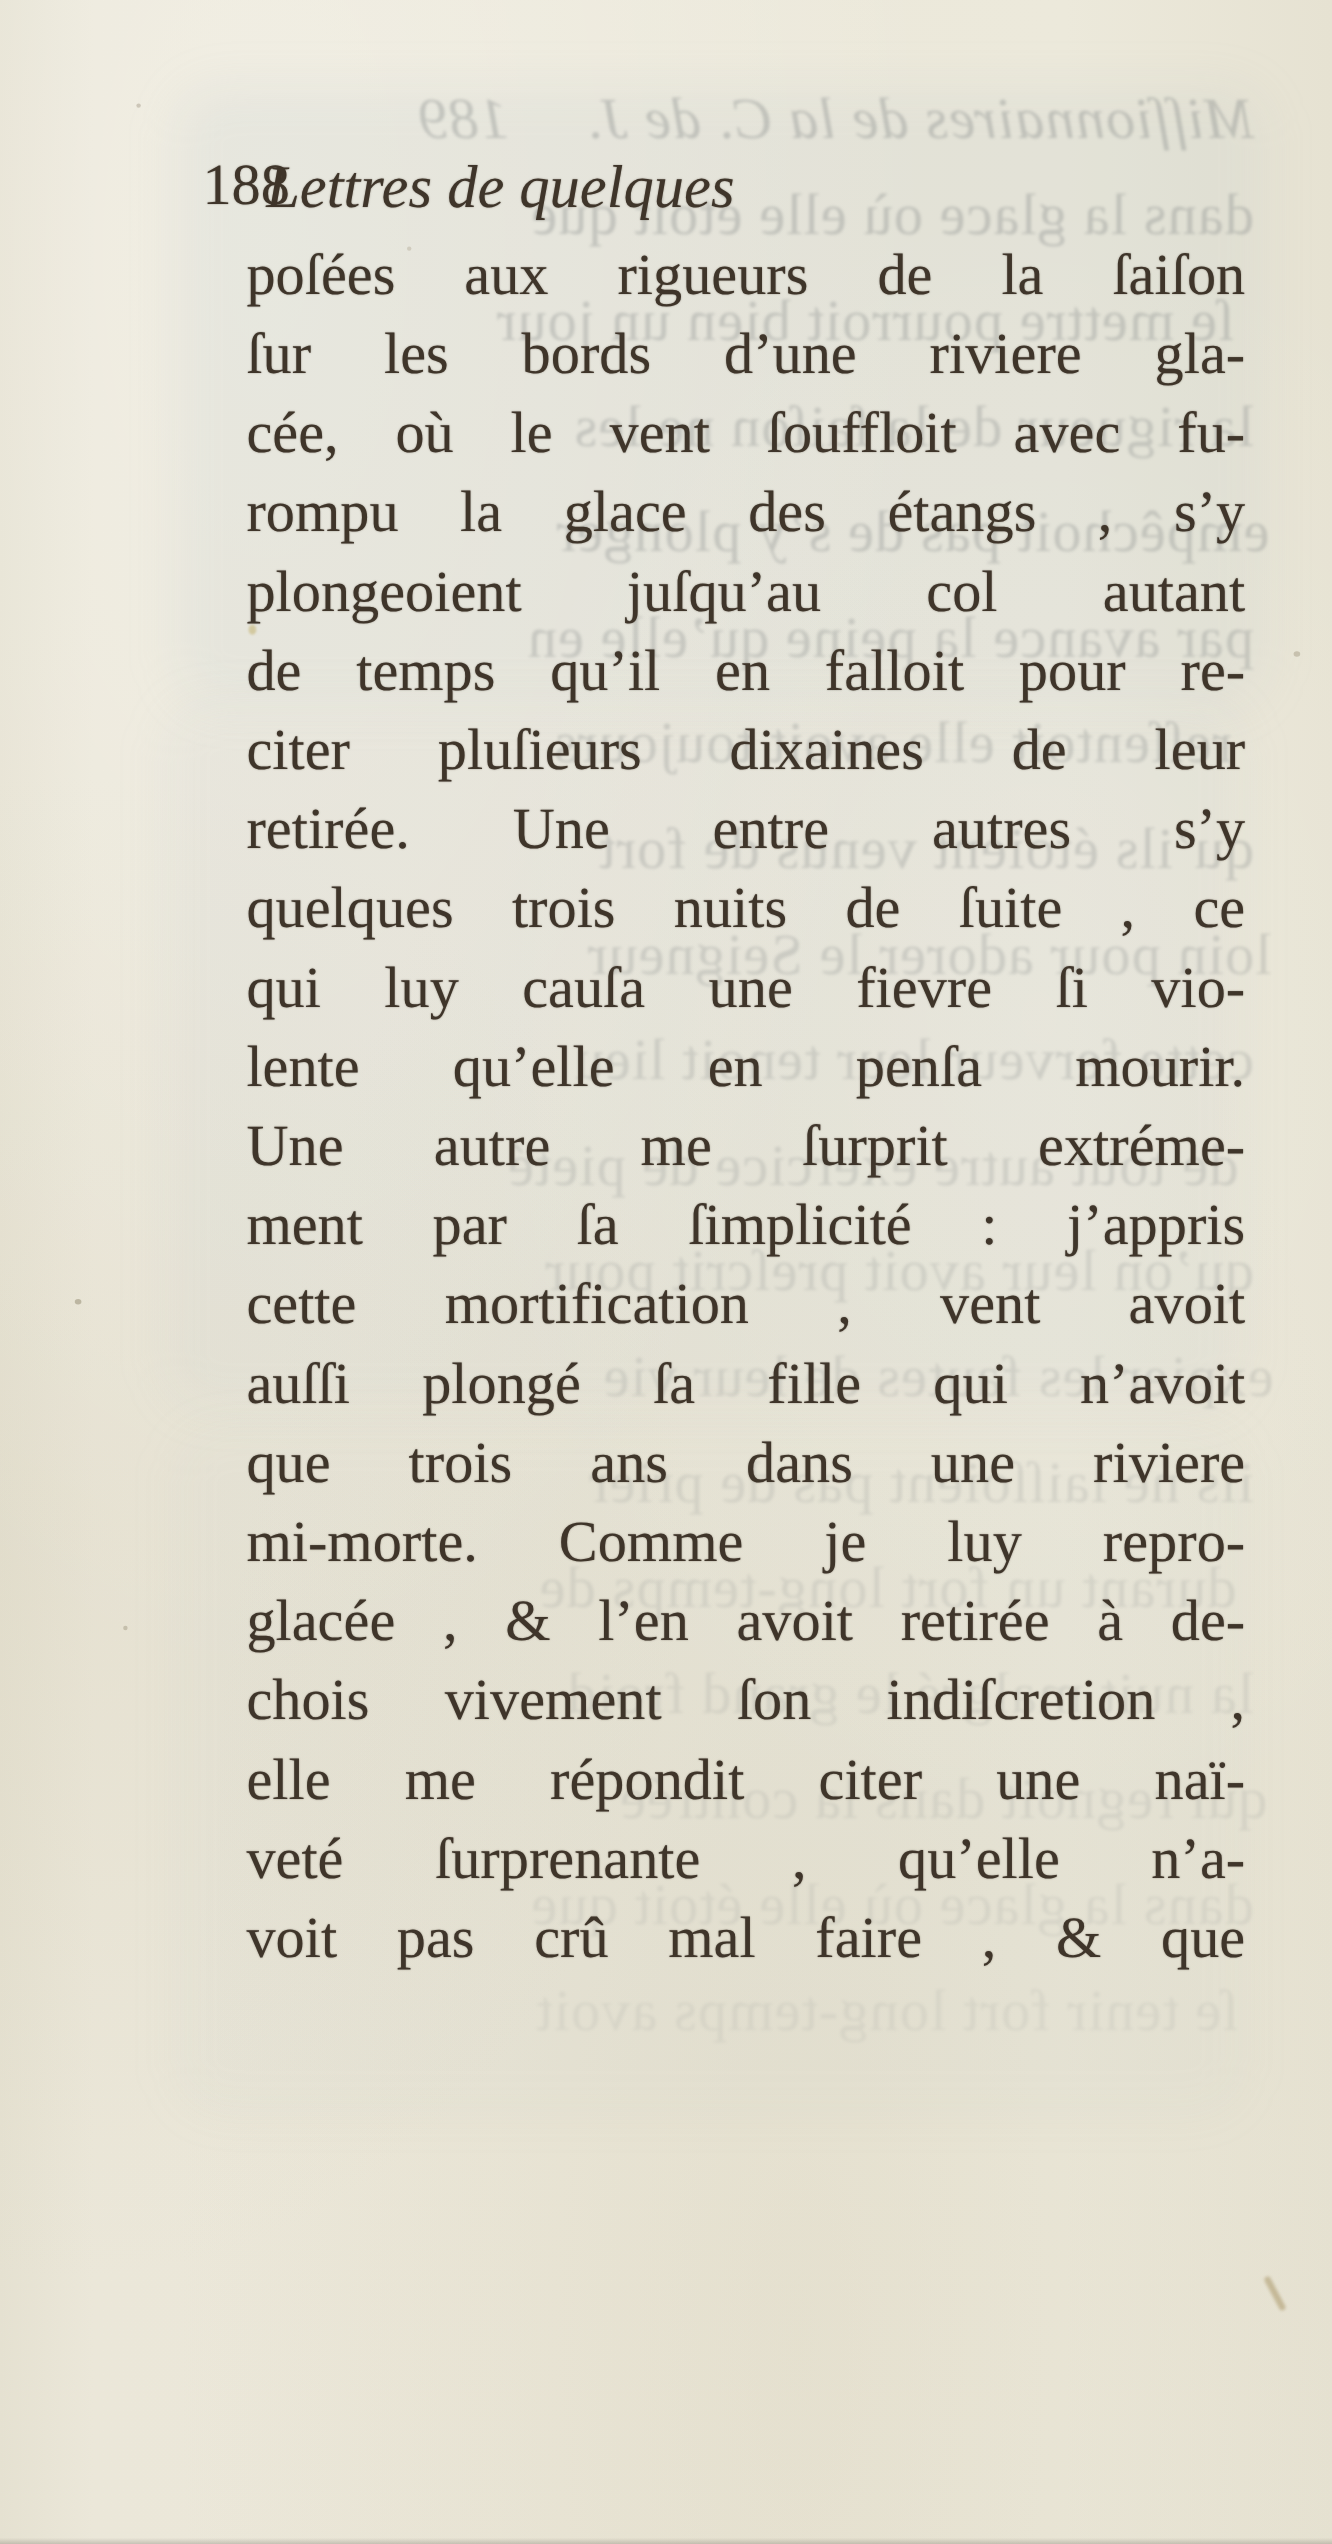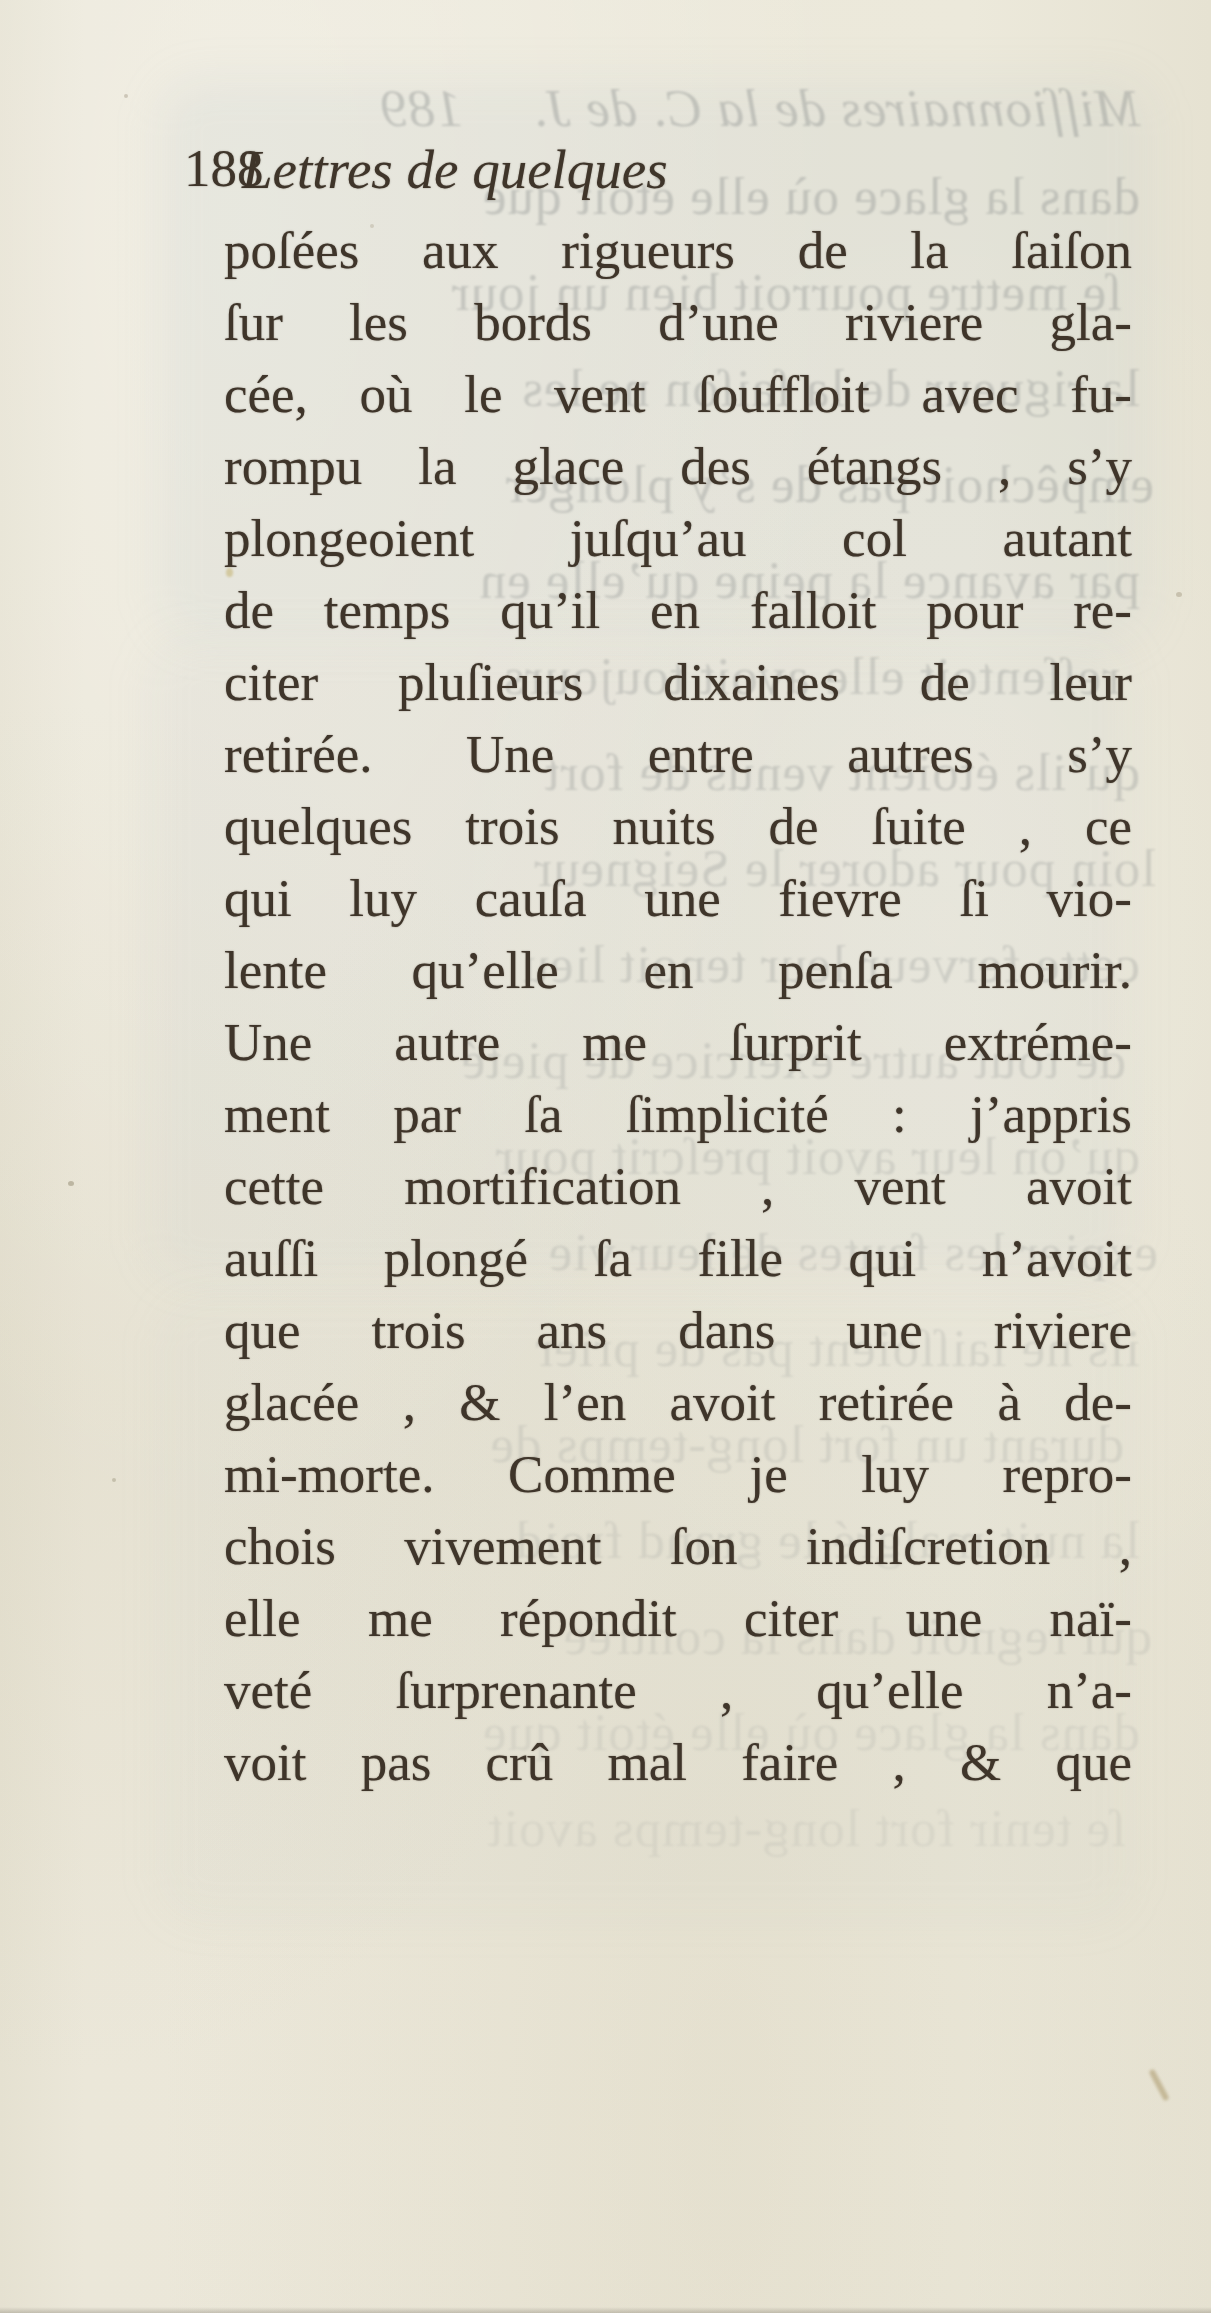--- a/index.html
+++ b/index.html
@@ -172,22 +172,22 @@
       <div class="line">citer pluſieurs dixaines de leur</div>
       <div class="line">retirée. Une entre autres s’y</div>
       <div class="line">quelques trois nuits de ſuite , ce</div>
       <div class="line">qui luy cauſa une fievre ſi vio-</div>
       <div class="line">lente qu’elle en penſa mourir.</div>
       <div class="line">Une autre me ſurprit extréme-</div>
       <div class="line">ment par ſa ſimplicité : j’appris</div>
       <div class="line">cette mortification , vent avoit</div>
       <div class="line">auſſi plongé ſa fille qui n’avoit</div>
       <div class="line">que trois ans dans une riviere</div>
+      <div class="line">mi-morte. Comme je luy repro-</div>
       <div class="line">glacée , &amp; l’en avoit retirée à de-</div>
-      <div class="line">mi-morte. Comme je luy repro-</div>
       <div class="line">chois vivement ſon indiſcretion ,</div>
       <div class="line">elle me répondit citer une naï-</div>
       <div class="line">veté ſurprenante , qu’elle n’a-</div>
       <div class="line">voit pas crû mal faire , &amp; que</div>
     </div>
   </div>
 
   <div class="speck s1"></div>
   <div class="speck s2"></div>
   <div class="speck s3"></div>

